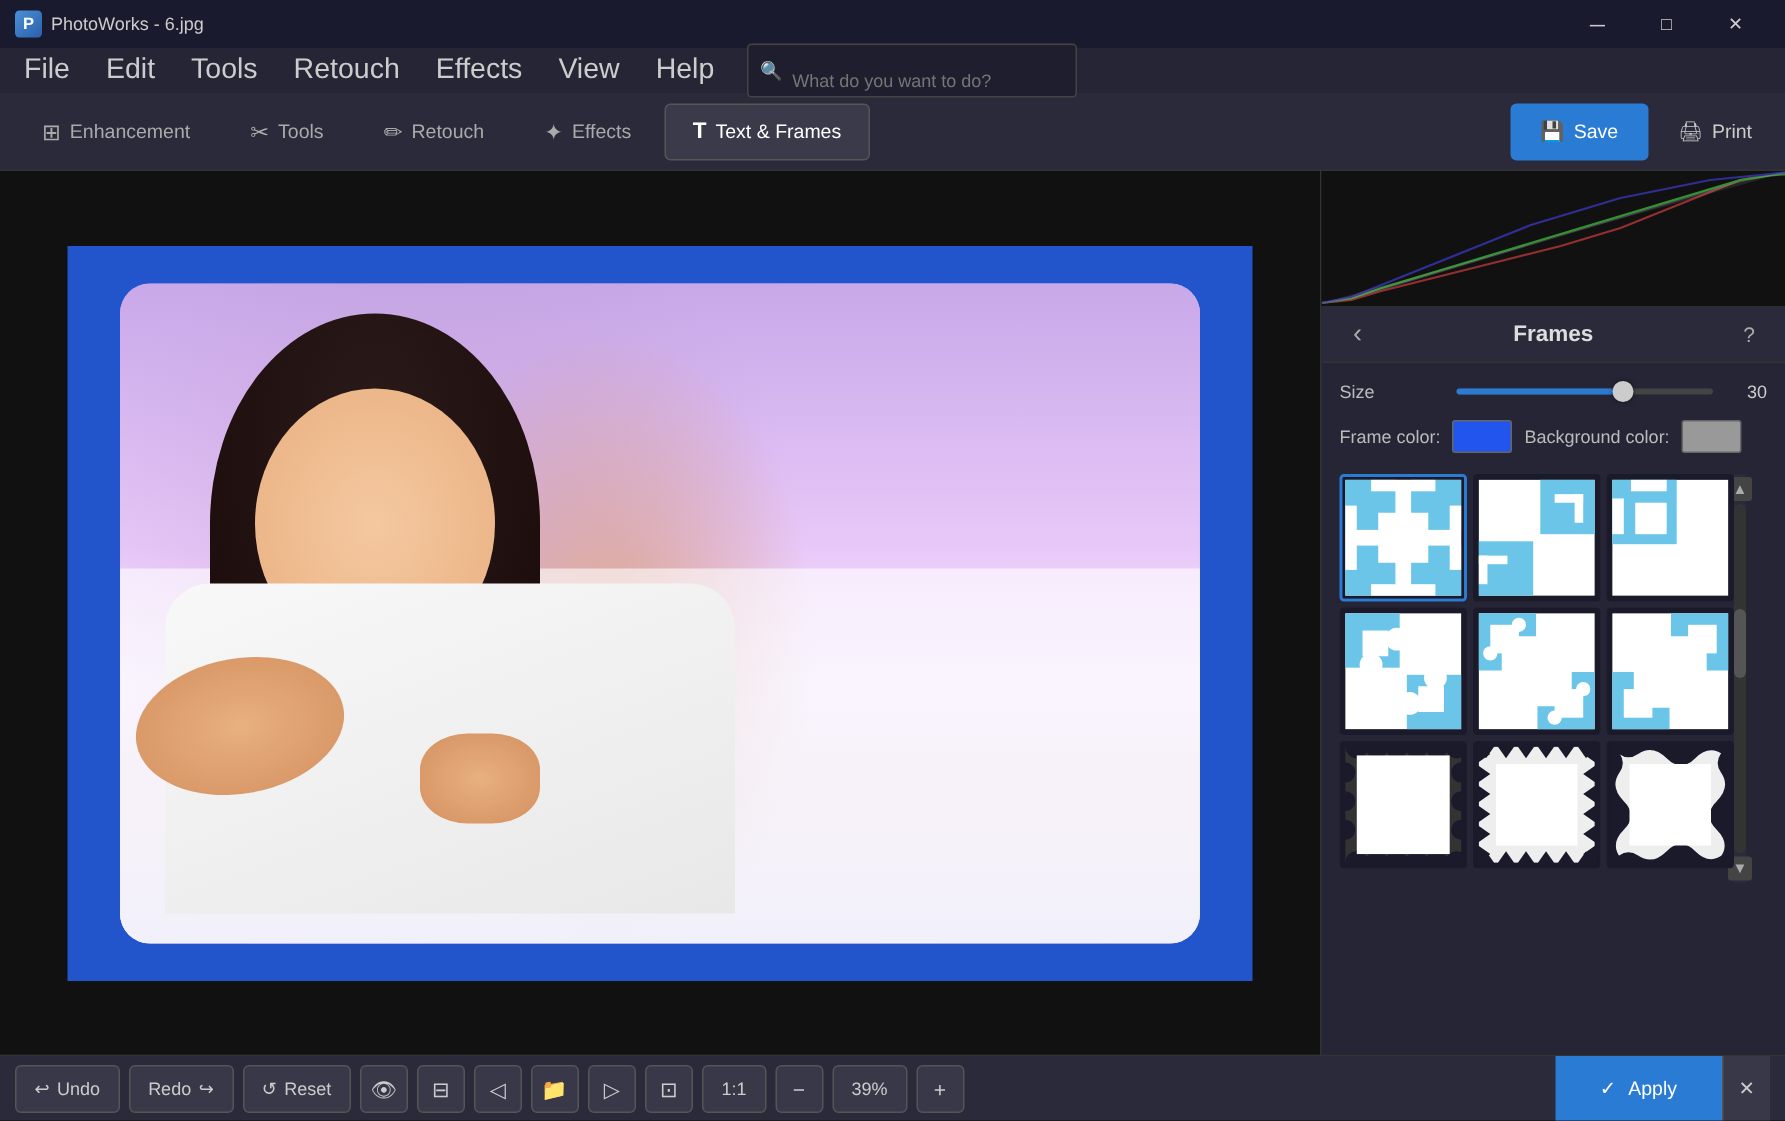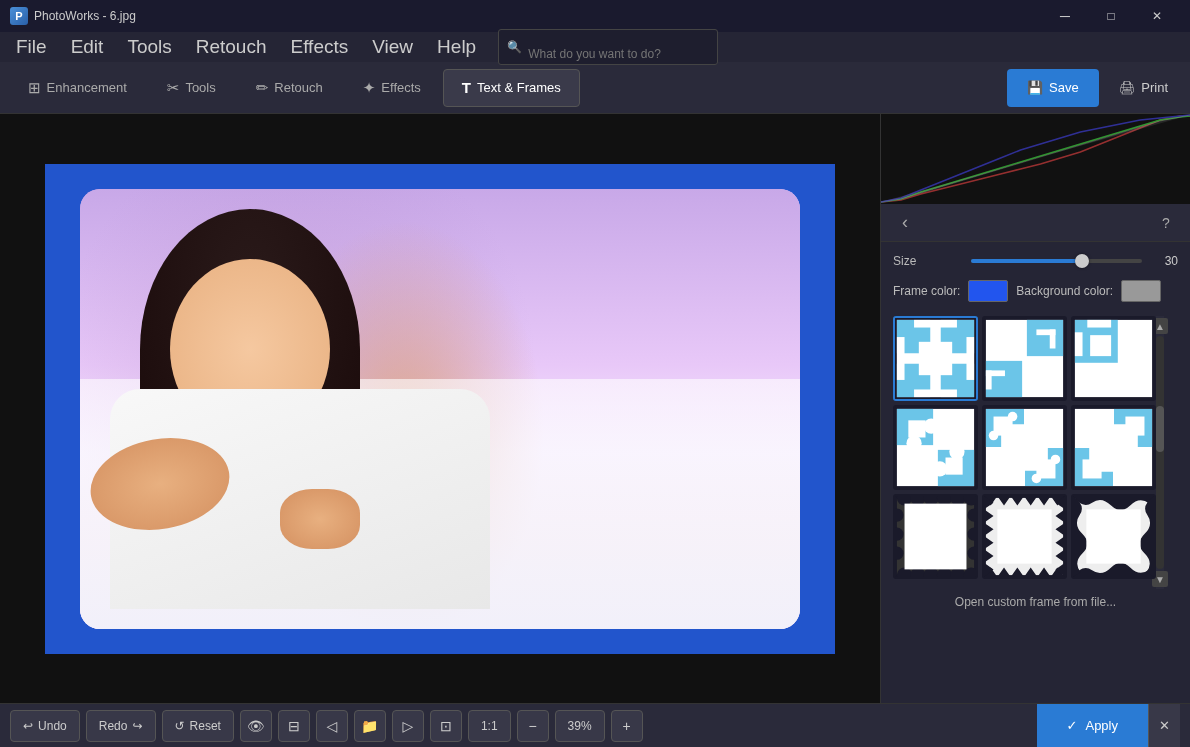--- a/index.html
+++ b/index.html
@@ -457,20 +457,21 @@
 
           <polyline points="0,88 20,84 40,76 60,68 80,60 100,52 120,44 140,36 160,30 180,24 200,18 220,14 240,10 260,6 280,4 300,2 310,1" fill="none" stroke="#44e" stroke-width="1.5"></polyline>
 
           <polyline points="0,88 20,85 40,79 60,73 80,67 100,61 120,55 140,49 160,43 180,37 200,31 220,25 240,19 260,13 280,7 300,3 310,1" fill="rgba(255,255,255,0.15)" stroke="rgba(255,255,255,0.3)" stroke-width="1"></polyline>
         </g>
       </svg>
     </div>
 
     <div class="panel-header">
       <div class="panel-back">‹</div>
+      <div class="panel-title">Frames</div>
       <div class="panel-help">?</div>
     </div>
 
     <div style="display:flex;flex:1;overflow:hidden;">
       <div class="panel-body panel-scroll-area">
 
         <div class="slider-row">
           <div class="slider-label">Size</div>
           <div class="slider-track">
             <div class="slider-fill" style="width:65%;"></div>
@@ -647,21 +648,20 @@
 
           <div class="side-scrollbar">
             <div class="scroll-arrow">▲</div>
             <div class="scroll-track">
               <div class="scroll-thumb"></div>
             </div>
             <div class="scroll-arrow">▼</div>
           </div>
         </div>
 
-        <div class="open-custom-link">Open custom frame from file...</div>
 
 
       </div>
     </div>
 
   </div>
 </div>
 
 <div id="bottombar">
 

